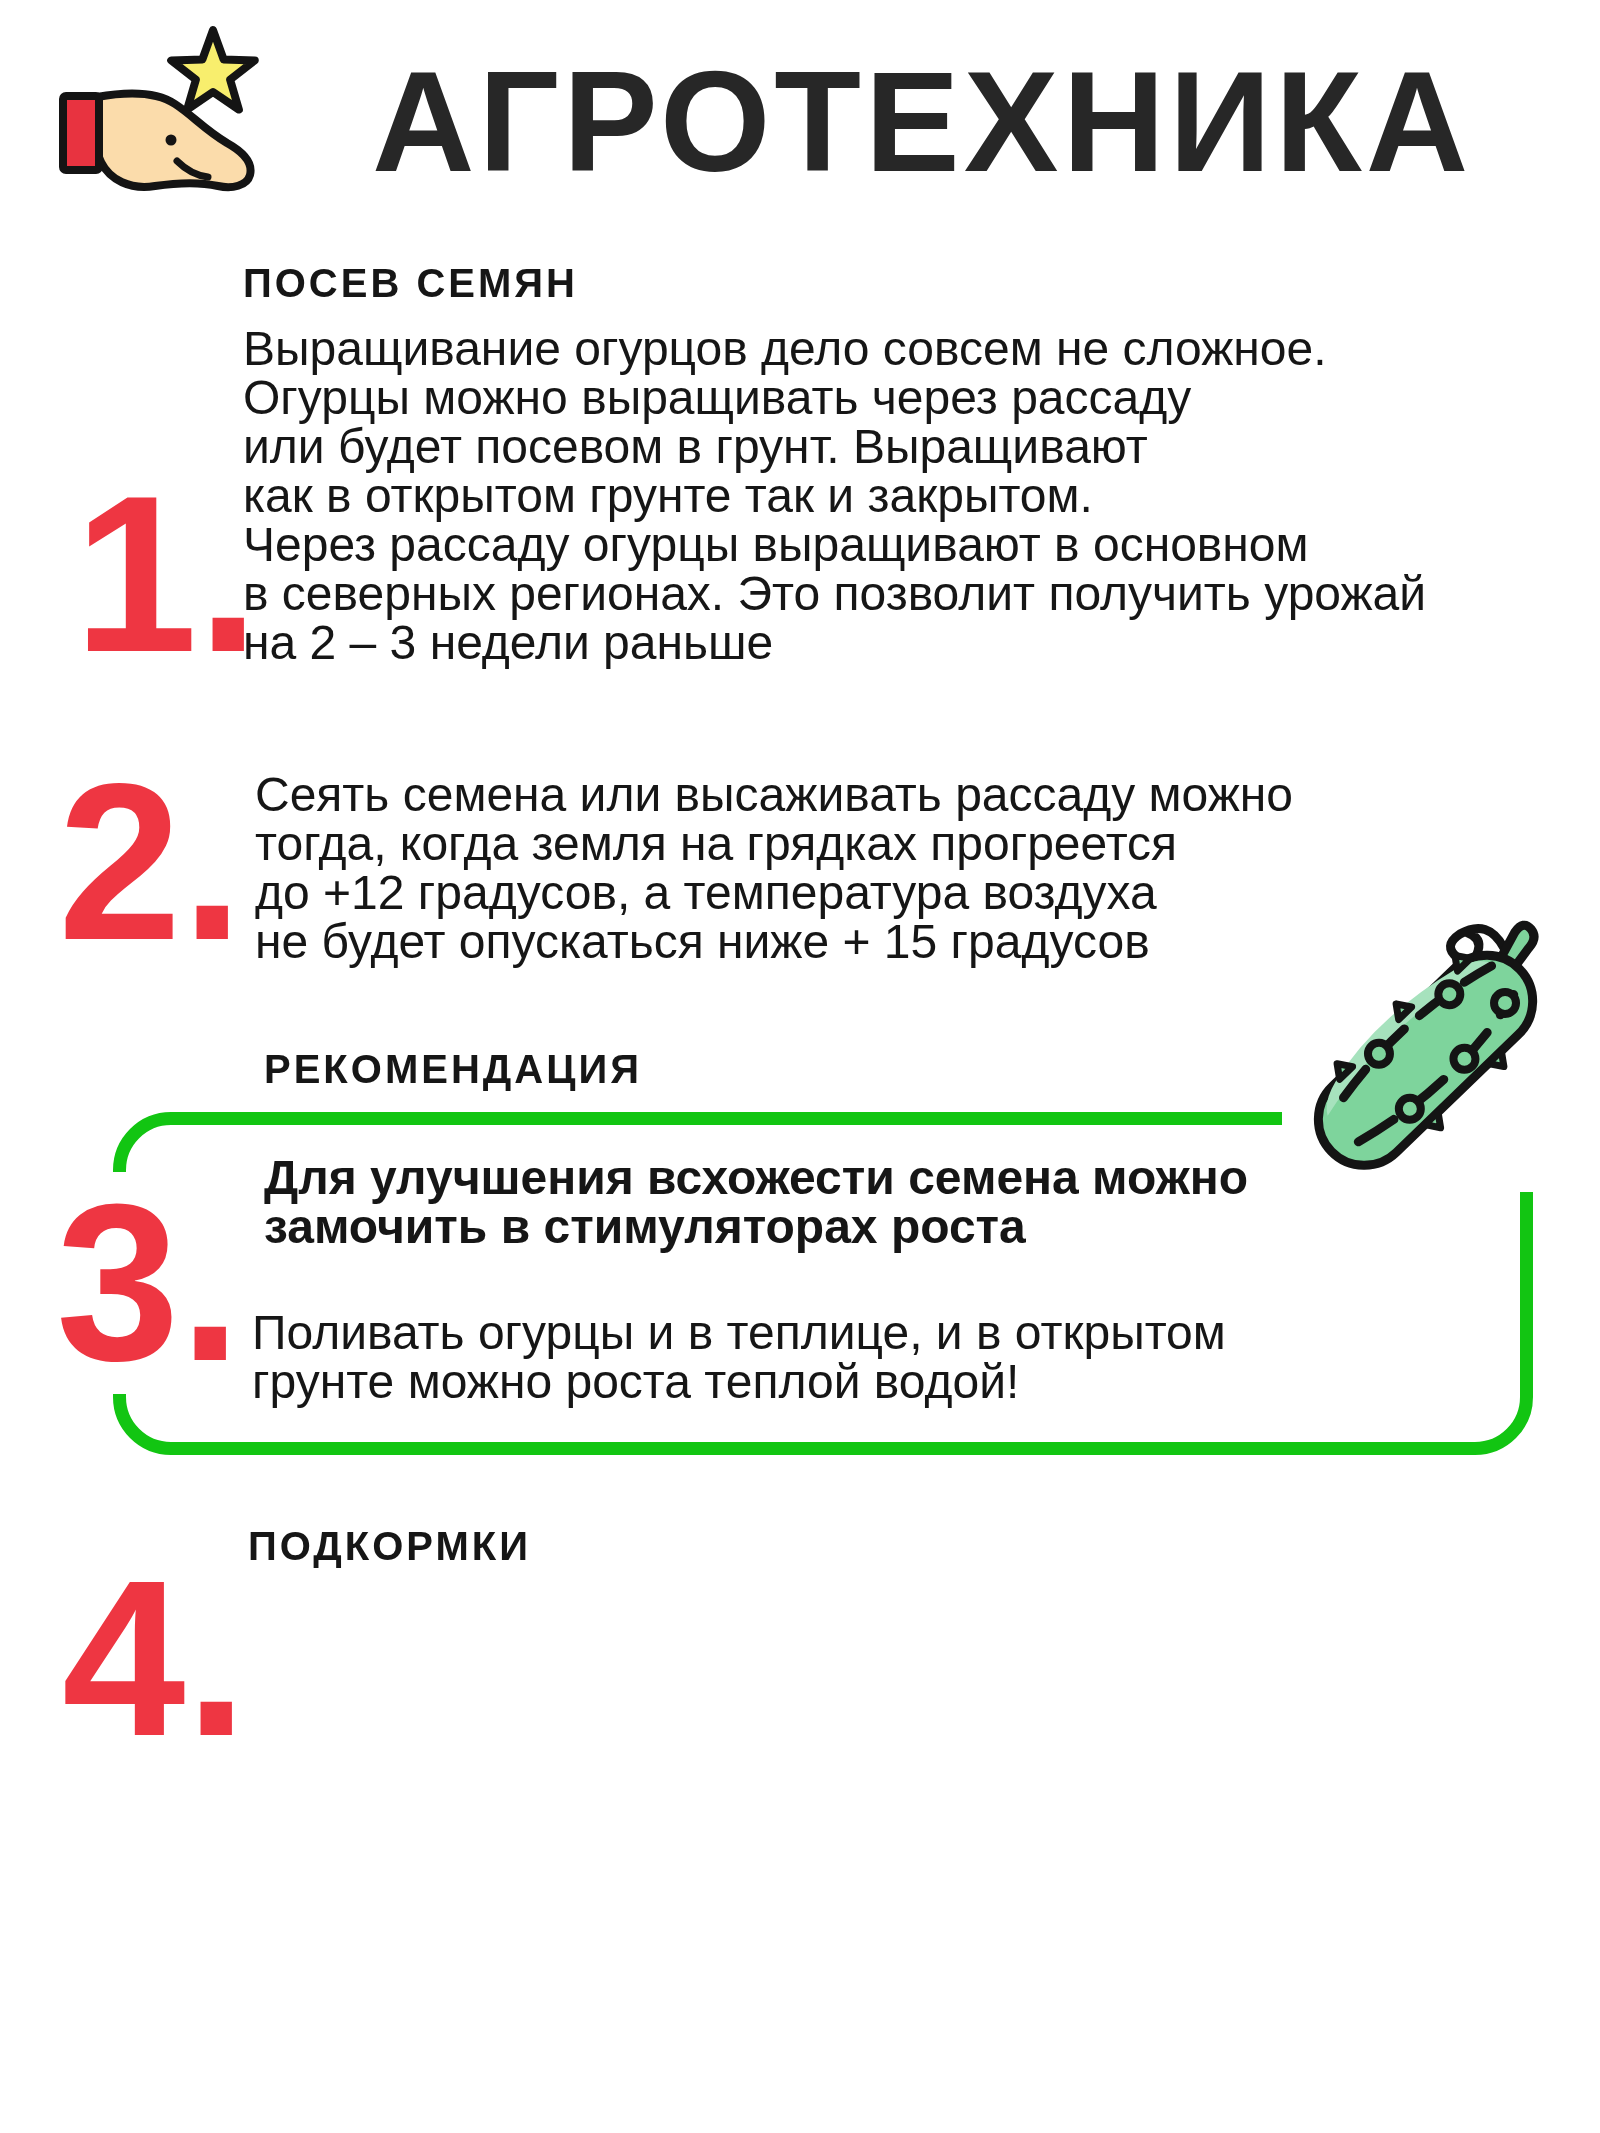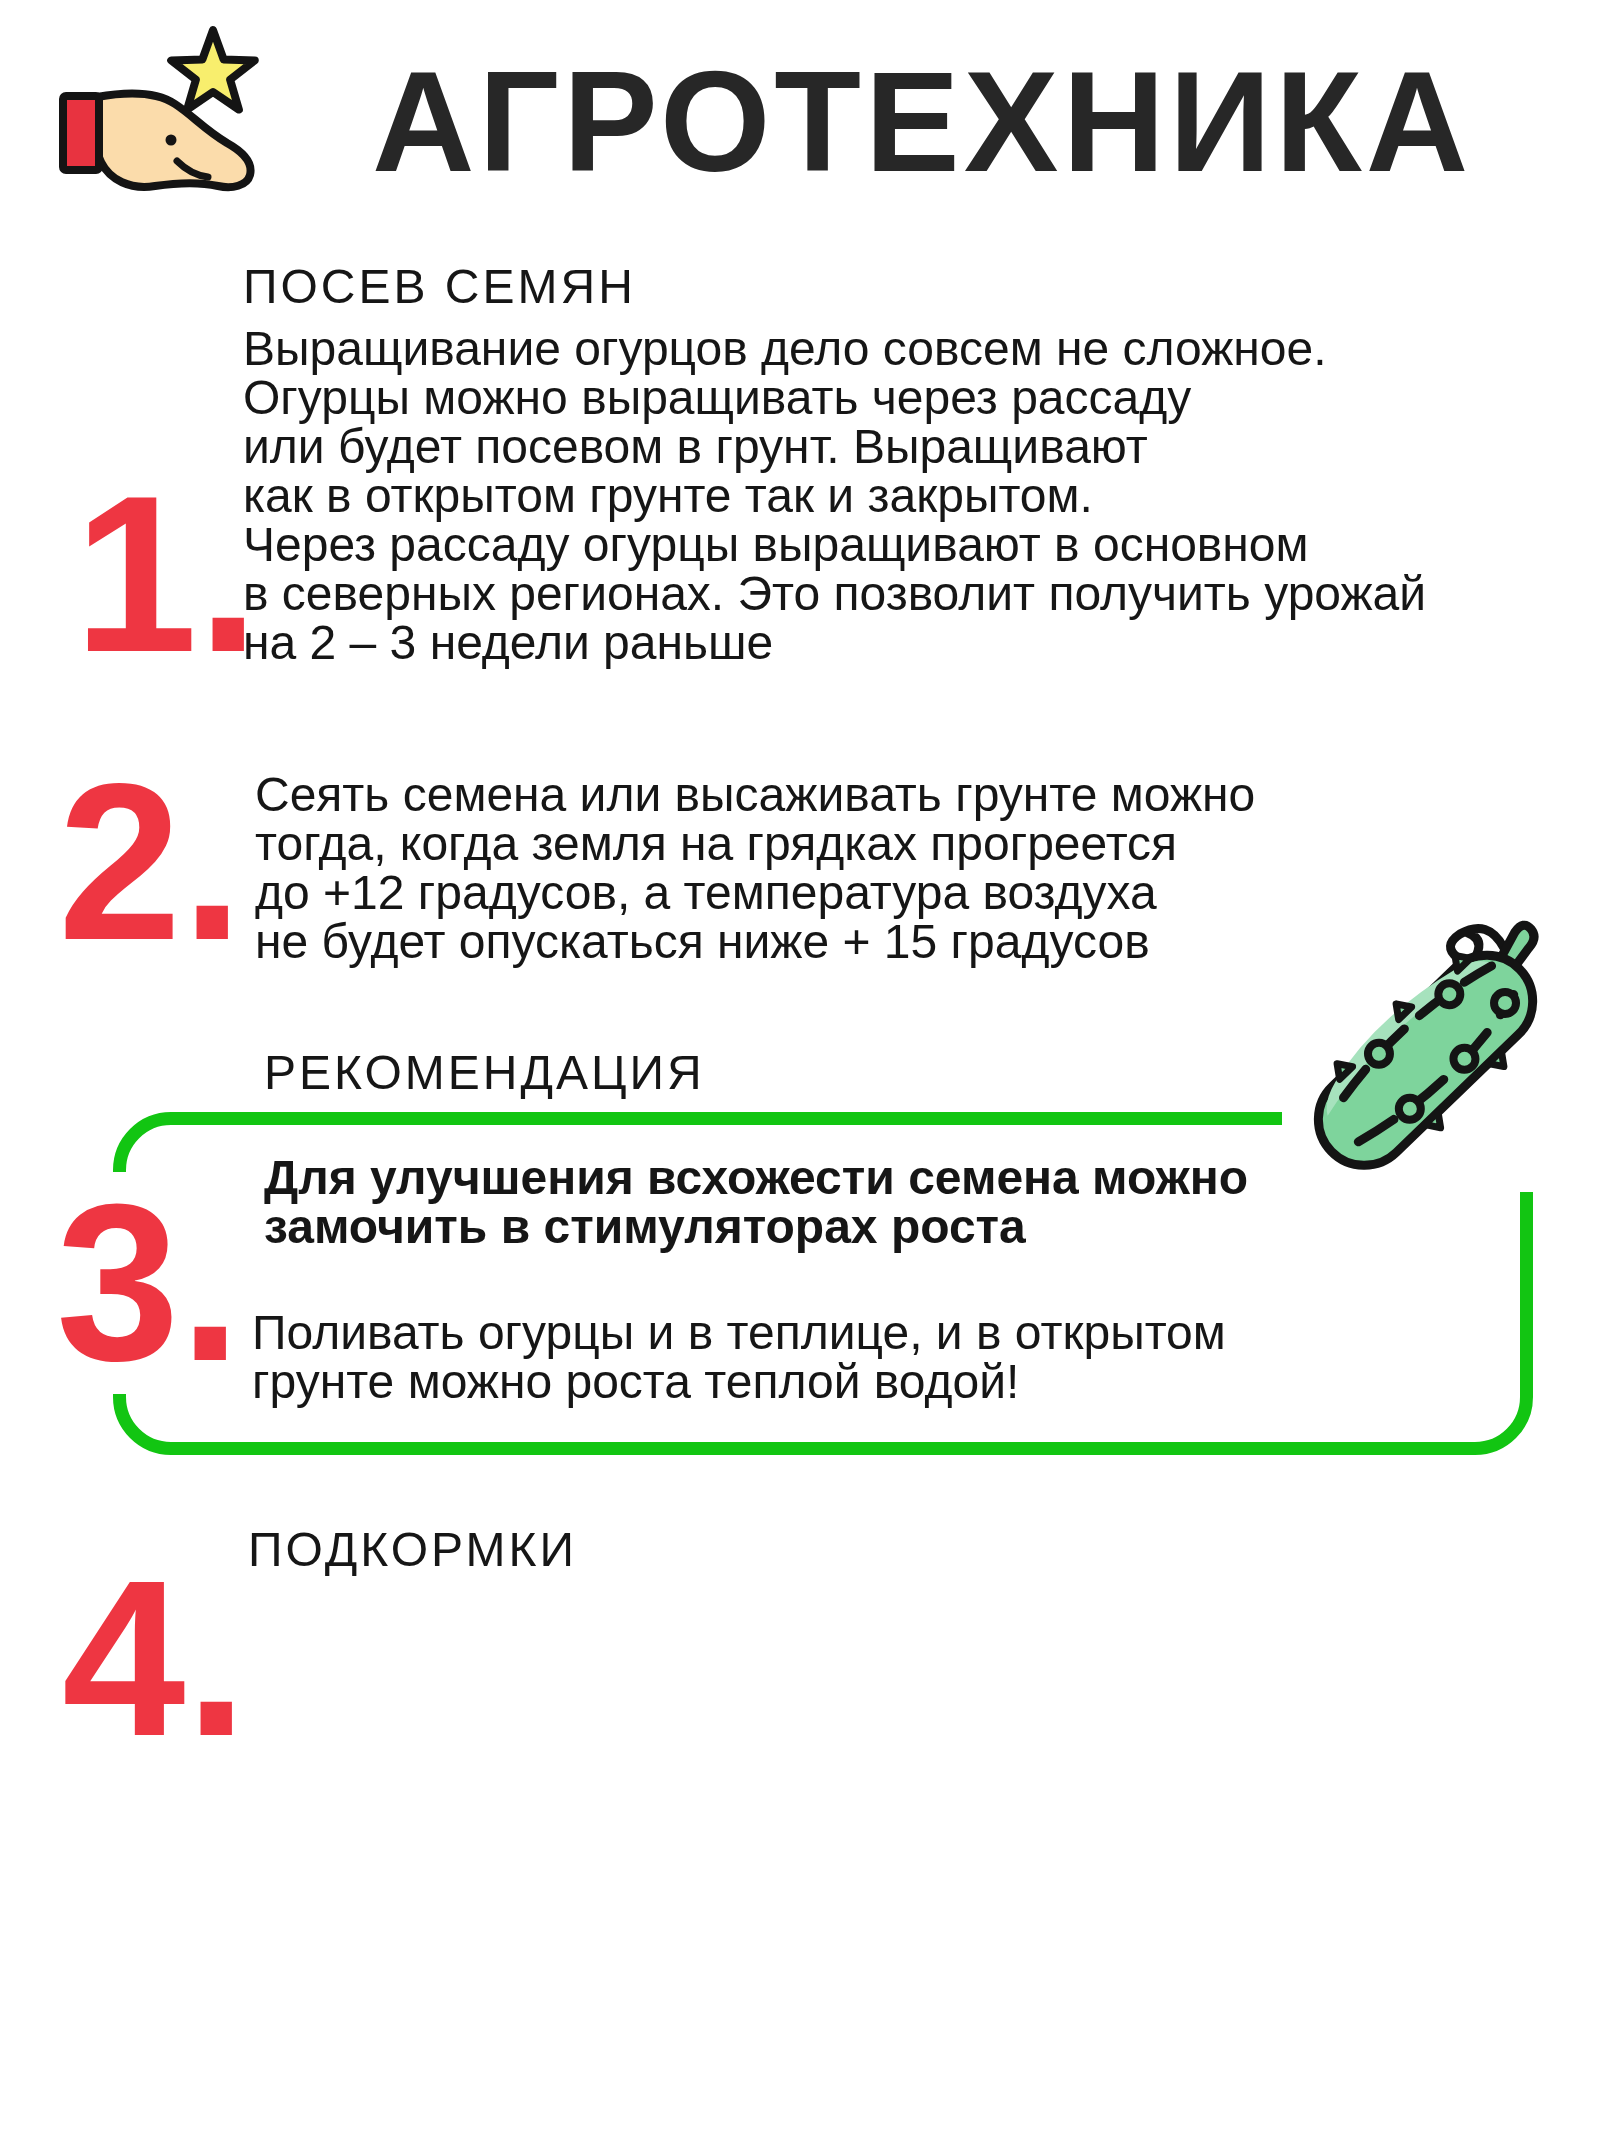--- a/index.html
+++ b/index.html
@@ -8,21 +8,21 @@
     overflow:hidden;font-family:"Liberation Sans",sans-serif;color:var(--text_dark);
   }
   .abs{position:absolute;}
   
   .page-title{
     left:372px;top:51px;font-size:142px;font-weight:700;line-height:1;
     letter-spacing:4px;color:var(--title_dark);white-space:nowrap;
   }
   
   .sec-heading{
-    font-size:48px;font-weight:400;letter-spacing:3px;line-height:1.1;
+    font-size:40px;font-weight:700;letter-spacing:3px;line-height:1.1;
     color:var(--text_dark);white-space:nowrap;
   }
   
   .para{font-size:48px;line-height:49px;white-space:nowrap;color:var(--text_dark);}
   .para div{height:49px;}
   
   .bignum{
     font-size:222px;line-height:1;font-weight:700;color:var(--accent_red);
     white-space:nowrap;
   }
@@ -72,21 +72,21 @@
     <div>Огурцы можно выращивать через рассаду</div>
     <div>или будет посевом в грунт. Выращивают</div>
     <div>как в открытом грунте так и закрытом.</div>
     <div>Через рассаду огурцы выращивают в основном</div>
     <div>в северных регионах. Это позволит получить урожай</div>
     <div>на 2 – 3 недели раньше</div>
   </div>
 
   <div class="abs bignum" style="left:58px;top:751px;">2.</div>
   <div class="abs para" style="left:255px;top:770px;">
-    <div>Сеять семена или высаживать грунте можно</div>
+    <div>Сеять семена или высаживать рассаду можно</div>
     <div>тогда, когда земля на грядках прогреется</div>
     <div>до +12 градусов, а температура воздуха</div>
     <div>не будет опускаться ниже + 15 градусов</div>
   </div>
 
   <div class="abs sec-heading" style="left:264px;top:1047px;">РЕКОМЕНДАЦИЯ</div>
   <div class="abs green-box"></div>
 
   <div class="abs bignum on-border" style="left:56px;top:1172px;">3.</div>
   <div class="abs para" style="left:264px;top:1153px;font-weight:bold;">

